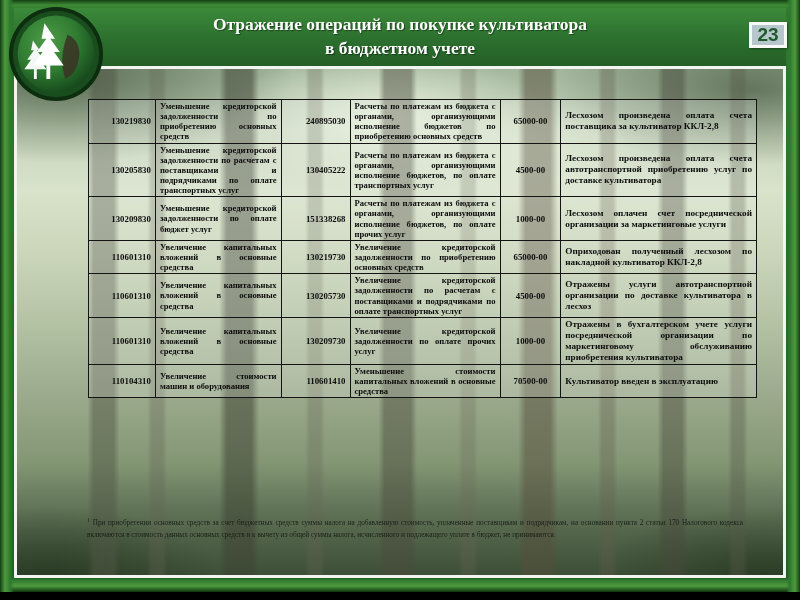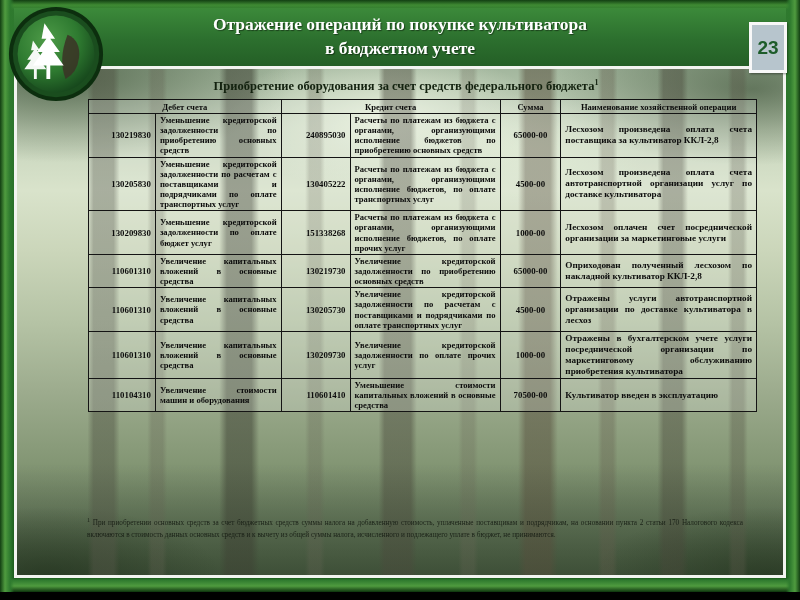--- a/index.html
+++ b/index.html
@@ -13,21 +13,21 @@
       linear-gradient(-90deg,#123f12 0px,#4f9b3f 5px,#2e7a2e 10px,transparent 14px) right/14px 100% no-repeat,
       linear-gradient(180deg,#123f12 0px,#3f8a33 5px,transparent 10px) top/100% 10px no-repeat,
       linear-gradient(0deg,#0d330d 0px,#4f9b3f 6px,#2e7a2e 12px,transparent 14px) bottom/100% 14px no-repeat;
     pointer-events:none;}
   .banner{position:absolute;left:14px;right:14px;top:8px;height:58px;
     background:linear-gradient(180deg,#3c8a3a 0%,#2c6f2e 55%,#245f26 100%);
     display:flex;flex-direction:column;justify-content:center;align-items:center;}
   .banner .t{color:#ffffff;font-weight:bold;font-size:17.5px;line-height:1.35;
     text-shadow:1px 1px 1px rgba(0,0,0,0.45);text-align:center;}
   .logo{position:absolute;left:8px;top:6px;width:96px;height:96px;z-index:5;}
-  .badge{position:absolute;right:13px;top:22px;width:38px;height:51px;z-index:5;
+  .badge{position:absolute;right:13px;top:22px;width:38px;height:26px;z-index:5;
     background:#b7c5cd;border:3px solid #f8f8f8;box-sizing:border-box;
     display:flex;align-items:center;justify-content:center;
     color:#1d5c2a;font-weight:bold;font-size:19px;
     font-family:"Liberation Sans","DejaVu Sans",sans-serif;
     box-shadow:1px 1px 2px rgba(0,0,0,0.4);}
   .content-wrap{position:absolute;left:14px;right:14px;top:66px;bottom:14px;
     border:3px solid #f2f4f0;box-sizing:border-box;}
   .photo{position:absolute;inset:0;overflow:hidden;
     background:
       radial-gradient(ellipse 30% 20% at 48% 10%, rgba(240,247,228,0.85), transparent 70%),
@@ -76,53 +76,46 @@
   <div class="banner">
     <div class="t">Отражение операций по покупке культиватора</div>
     <div class="t">в бюджетном учете</div>
   </div>
 
   <div class="content-wrap">
     <div class="photo">
       <div class="trunks"></div>
     </div>
 
-    <div class="ttitle"><span>Приобретение оборудования за счет средств федерального бюджета</span><sup>1</sup></div>
 
     <table class="op">
       <colgroup>
         <col class="c1">
           <col class="c2">
           <col class="c3">
           <col class="c4">
           <col class="c5">
           <col class="c6">
       </colgroup>
       <tbody>
-          <tr>
-        <th colspan="2">Дебет счета</th>
-        <th colspan="2">Кредит счета</th>
-        <th>Сумма</th>
-        <th>Наименование хозяйственной операции</th>
-      </tr>
       <tr>
         <td class="acct">130219830</td>
         <td class="desc">Уменьшение кредиторской задолженности по приобретению основных средств</td>
         <td class="acct">240895030</td>
         <td class="desc">Расчеты по платежам из бюджета с органами, организующими исполнение бюджетов по приобретению основных средств</td>
         <td class="sum">65000-00</td>
         <td class="oper">Лесхозом произведена оплата счета поставщика за культиватор ККЛ-2,8</td>
       </tr>
       <tr>
         <td class="acct">130205830</td>
         <td class="desc">Уменьшение кредиторской задолженности по расчетам с поставщиками и подрядчиками по оплате транспортных услуг</td>
         <td class="acct">130405222</td>
         <td class="desc">Расчеты по платежам из бюджета с органами, организующими исполнение бюджетов, по оплате транспортных услуг</td>
         <td class="sum">4500-00</td>
-        <td class="oper">Лесхозом произведена оплата счета автотранспортной организации услуг по доставке культиватора</td>
+        <td class="oper">Лесхозом произведена оплата счета автотранспортной приобретению услуг по доставке культиватора</td>
       </tr>
       <tr>
         <td class="acct">130209830</td>
         <td class="desc">Уменьшение кредиторской задолженности по оплате бюджет услуг</td>
         <td class="acct">151338268</td>
         <td class="desc">Расчеты по платежам из бюджета с органами, организующими исполнение бюджетов, по оплате прочих услуг</td>
         <td class="sum">1000-00</td>
         <td class="oper">Лесхозом оплачен счет посреднической организации за маркетинговые услуги</td>
       </tr>
       <tr>

